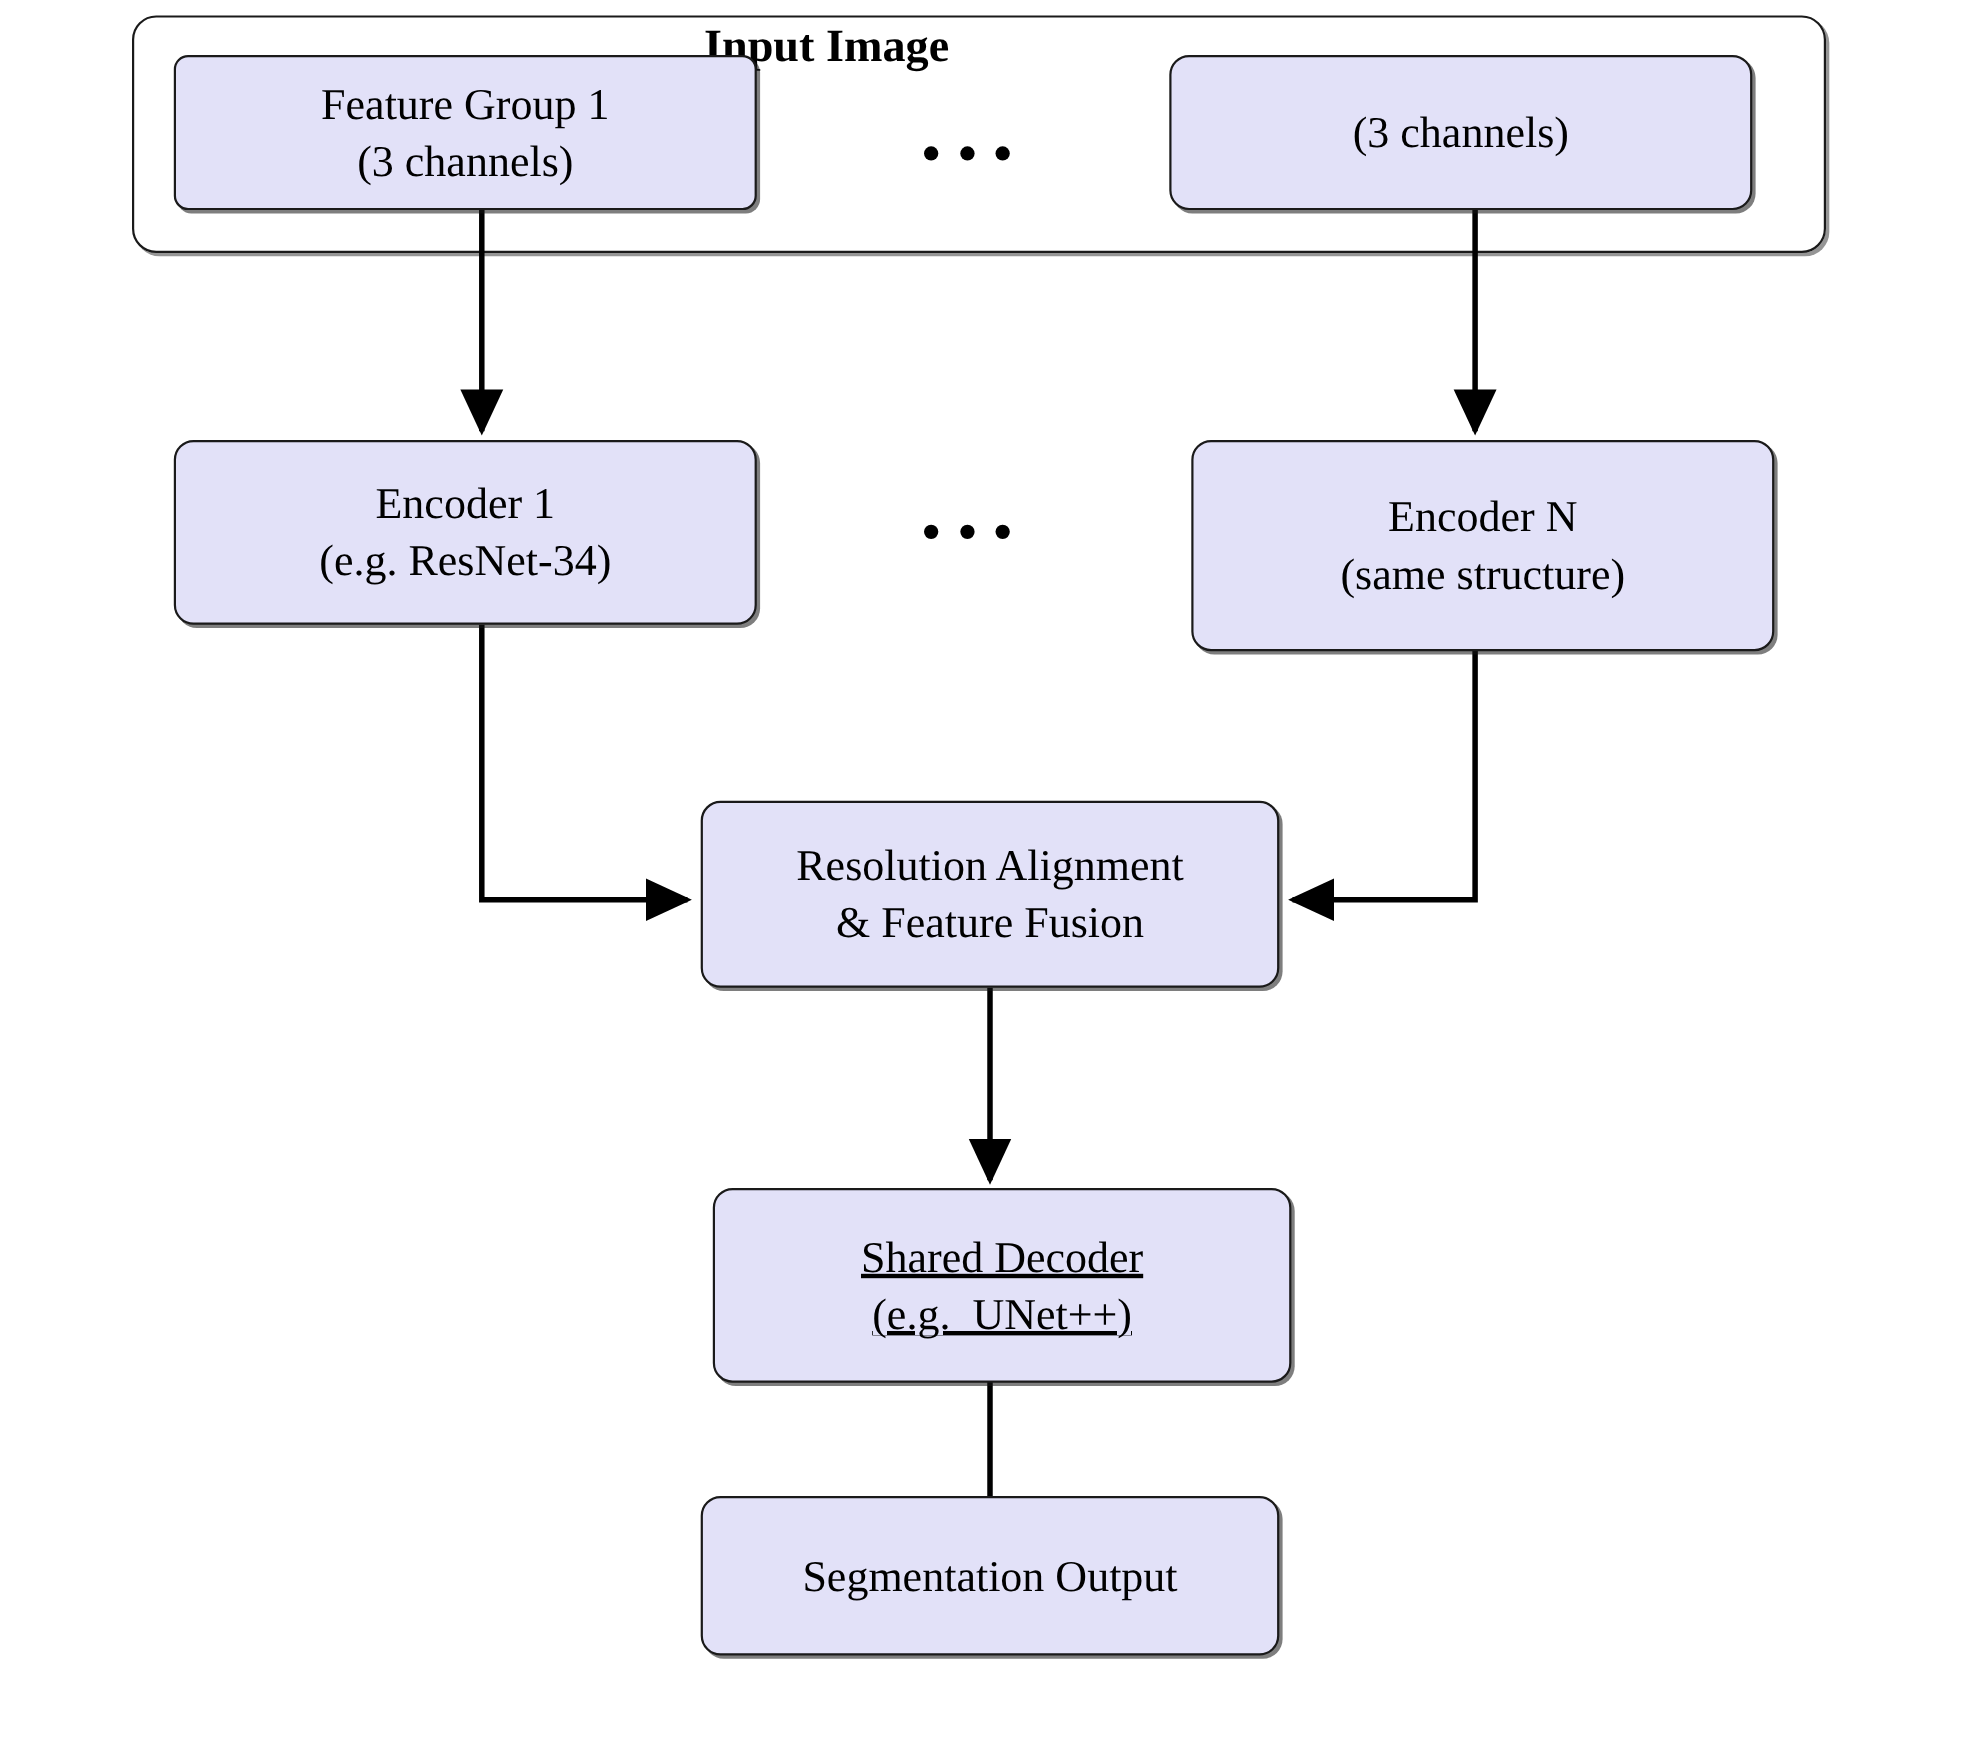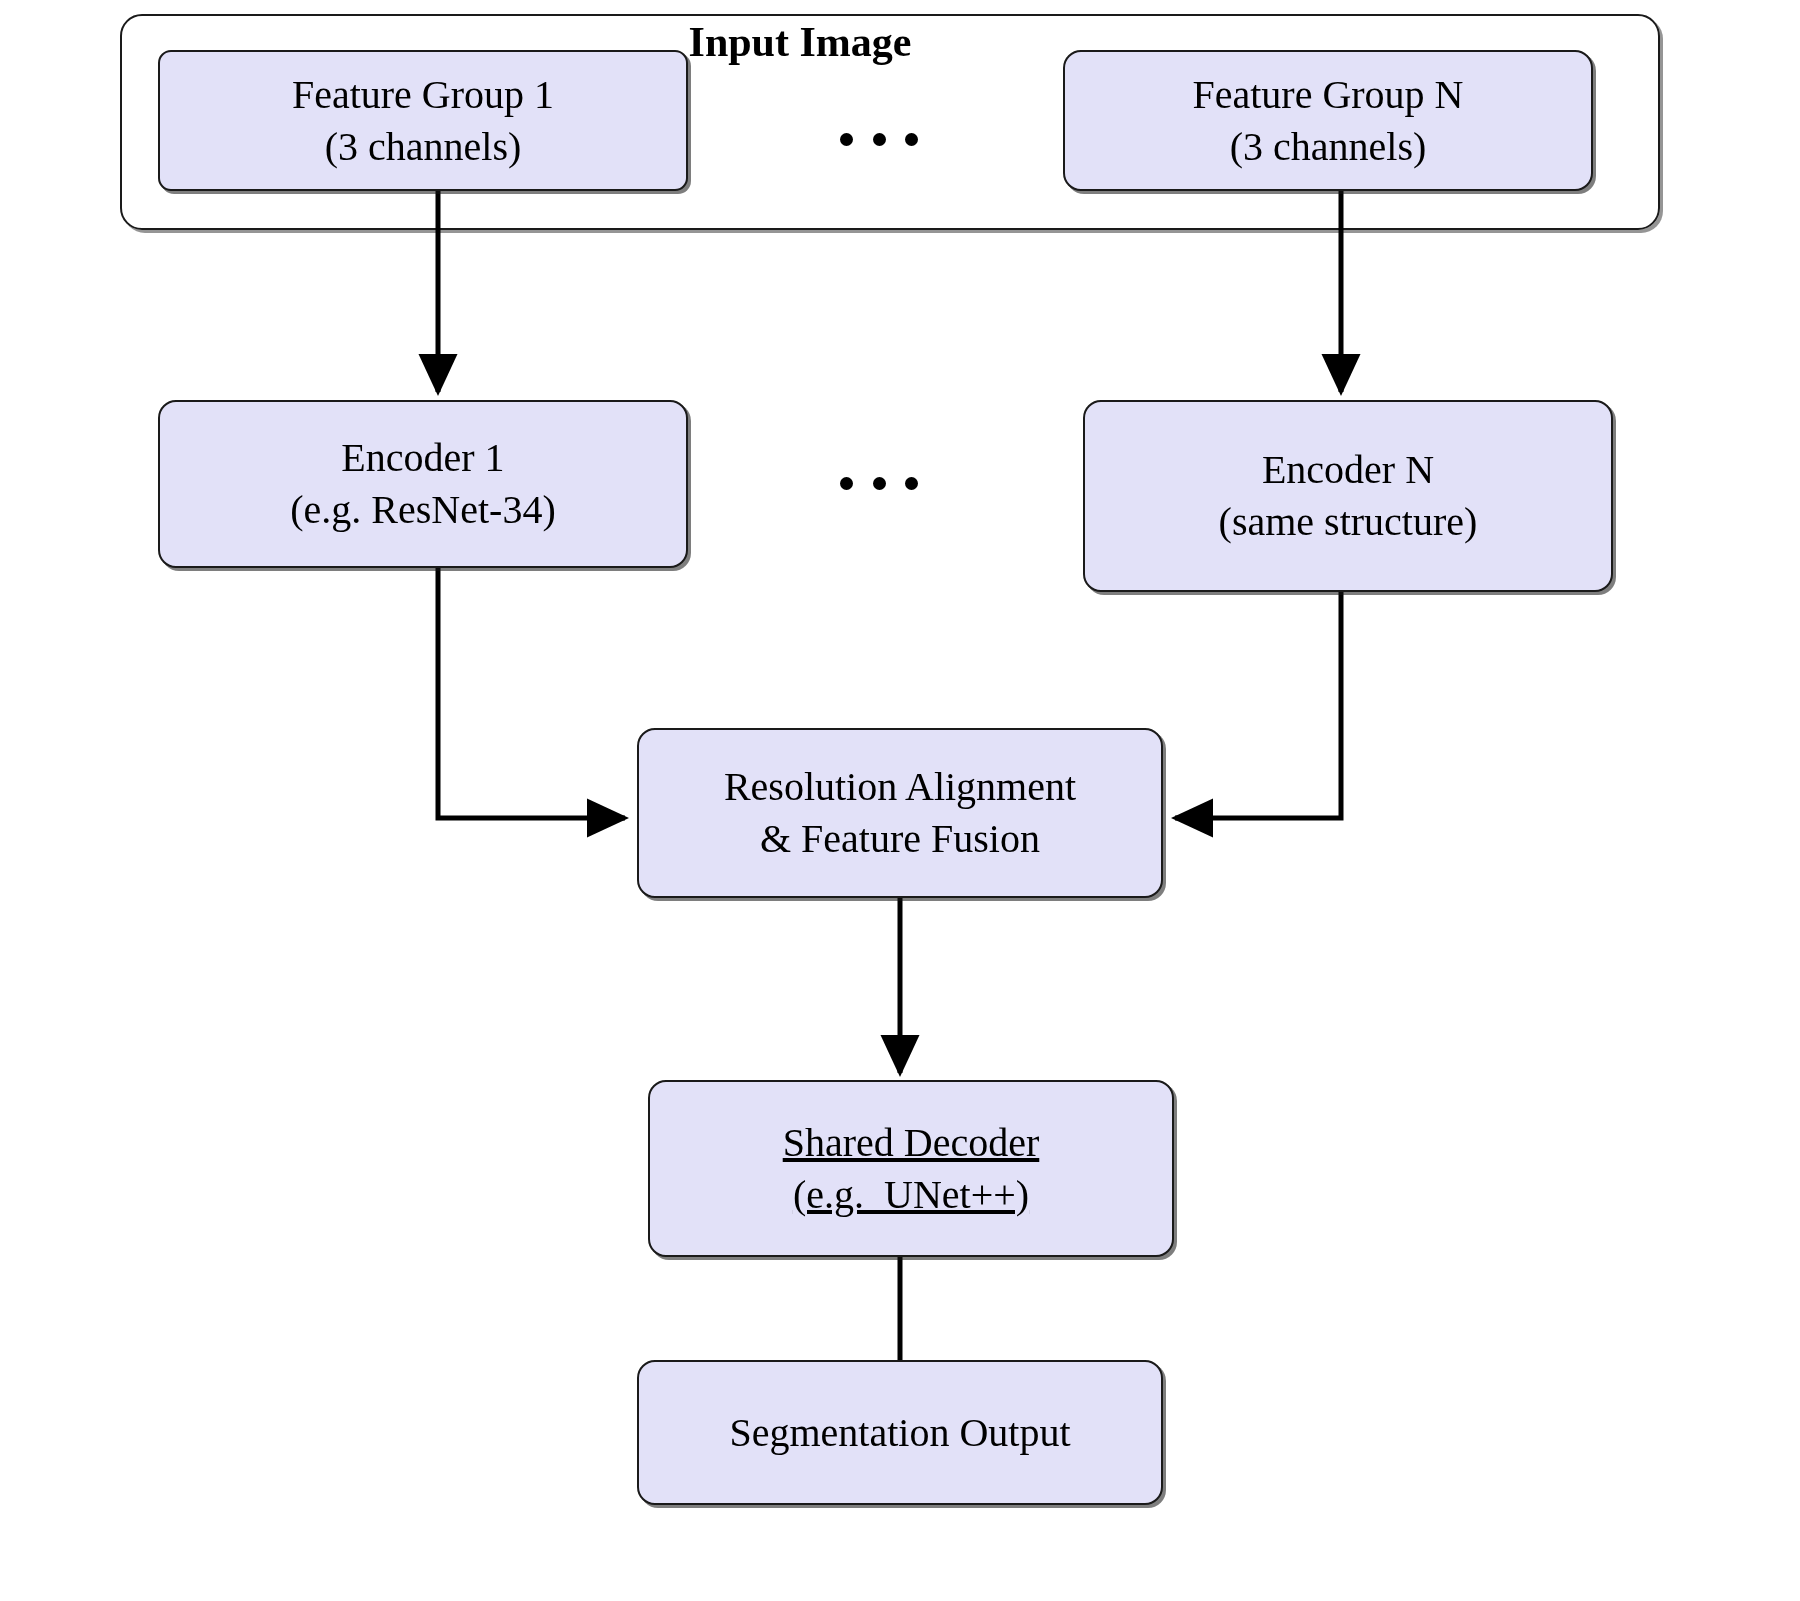--- a/index.html
+++ b/index.html
@@ -50,21 +50,20 @@
     border: 2.5px solid #1a1a1a;
     border-radius: 22px;
     box-shadow: 3px 3px 0 rgba(20,20,20,0.45);
   }
   .group-title {
     position: absolute;
     font-weight: bold;
     font-size: 42px;
     color: #000000;
     white-space: pre;
-    text-align: center;
   }
   .ellipsis {
     position: absolute;
     display: flex;
     align-items: center;
     justify-content: space-between;
     color: #000000;
   }
   .ellipsis .dot {
     width: 13px;
@@ -113,21 +112,20 @@
       <line x1="900" y1="1235" x2="900" y2="1437" stroke="#000000" stroke-width="5" marker-end="url(#arrowhead)"></line>
     </g>
   </svg>
 
   <div class="node" style="left:158px; top:50px; width:530px; height:141px;border-radius:13px;">
     <span class="ln">Feature Group 1</span>
     <span class="ln">(3 channels)</span>
   </div>
 
   <div class="node" style="left:1063px; top:50px; width:530px; height:141px;">
-    <span class="ln">Feature Group N</span>
     <span class="ln">(3 channels)</span>
   </div>
 
   <div class="ellipsis" style="left:840px; top:132px; width:78px; height:14px;">
     <span class="dot"></span>
     <span class="dot"></span>
     <span class="dot"></span>
   </div>
 
   <div class="node" style="left:158px; top:400px; width:530px; height:168px;">

